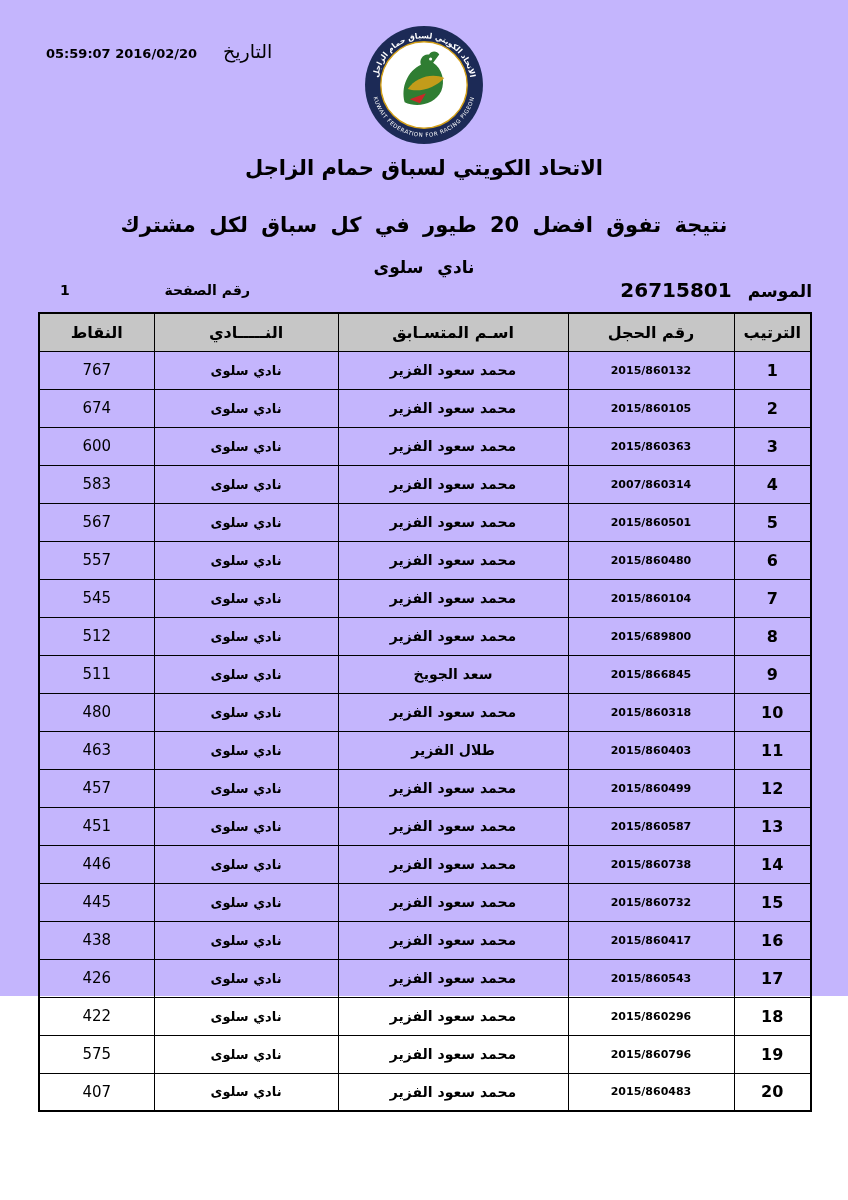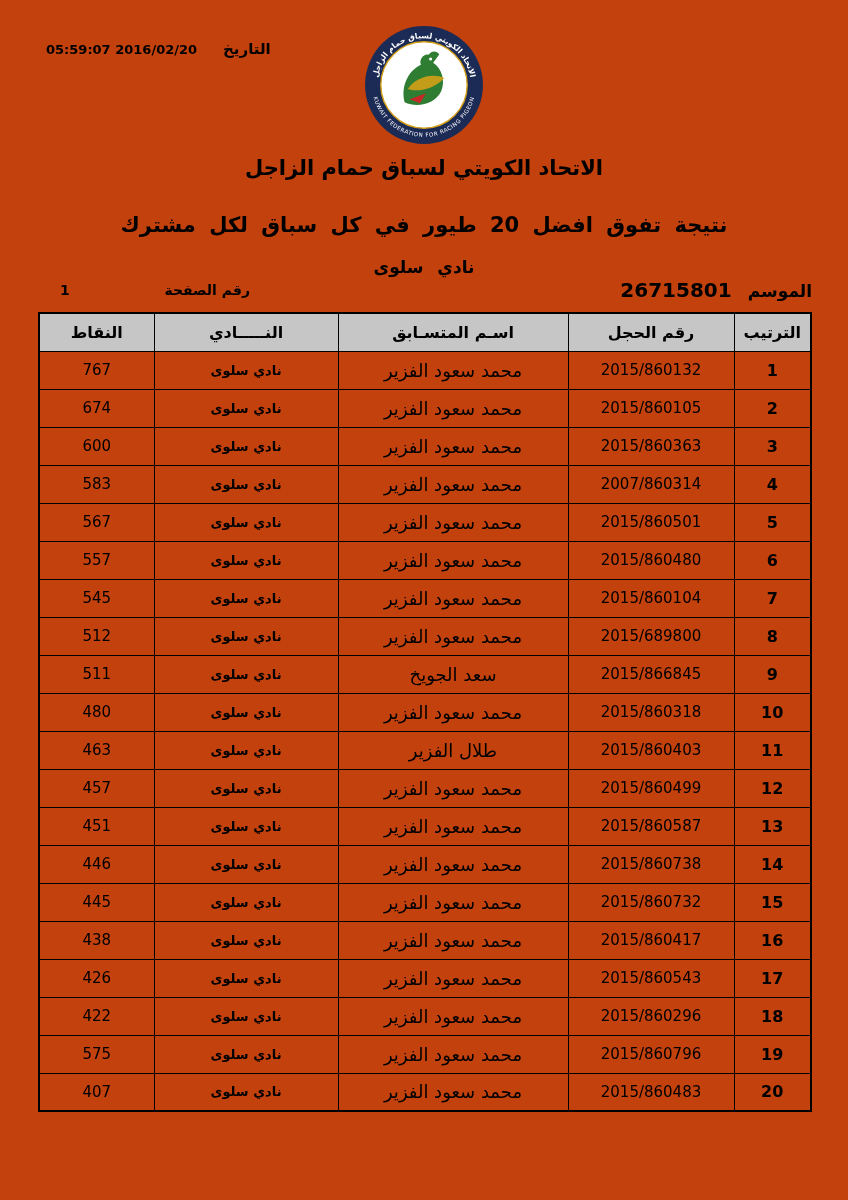--- a/index.html
+++ b/index.html
@@ -2,29 +2,29 @@
 <html><head>
 <meta charset="utf-8">
 <style>
   * { margin:0; padding:0; box-sizing:border-box; }
   html,body { background:#ffffff; }
   body {
     width:848px; height:1200px; position:relative;
     font-family:"DejaVu Sans", sans-serif; color:#000;
     overflow:hidden;
   }
-  .page { position:relative; width:848px; height:1200px; background:#c2410c; }
+  .page { position:relative; width:848px; height:996px; background:#c4b5fd; }
 
   
   .date-row {
     position:absolute; top:40px; left:46px;
     display:flex; align-items:baseline; gap:26px;
   }
   .date-value { font-size:13px; font-weight:600; direction:ltr; }
-  .date-label { font-size:15px; font-weight:700; }
+  .date-label { font-size:19px; font-weight:400; }
 
   
   .logo-wrap { position:absolute; top:24px; left:50%; transform:translateX(-50%); width:122px; height:122px; }
   .logo-wrap svg { width:100%; height:100%; display:block; }
 
   
   .title-block { position:absolute; top:156px; left:0; width:848px; text-align:center; direction:rtl; }
   .main-title { font-size:21px; font-weight:700; letter-spacing:0.2px; }
   .subtitle   { font-size:21px; font-weight:700; margin-top:33px; word-spacing:6px; }
   .club-line  { font-size:17px; font-weight:700; margin-top:20px; word-spacing:8px; }
@@ -51,22 +51,22 @@
     border-collapse:collapse; direction:rtl;
     border:2px solid #000;
     table-layout:fixed;
   }
   .results th, .results td {
     border:1px solid #000; text-align:center; vertical-align:middle;
     height:38px; overflow:hidden; white-space:nowrap;
   }
   .results th { background:#c6c6c6; font-size:16px; font-weight:700; }
   td.col-rank   { font-size:16px; font-weight:700; }
-  td.col-ring   { font-size:15px; font-weight:400; direction:ltr; }
-  td.col-name   { font-size:18px; font-weight:400;margin-left:18px; }
+  td.col-ring   { font-size:11px; font-weight:700; direction:ltr; }
+  td.col-name   { font-size:14px; font-weight:700;margin-left:18px; }
   td.col-club   { font-size:13px; font-weight:700; }
   td.col-points { font-size:15px; font-weight:400; direction:ltr; }
 </style>
 </head>
 <body>
 
 <div class="page">
 
   <div class="date-row">
     <span class="date-value">05:59:07 2016/02/20</span>

